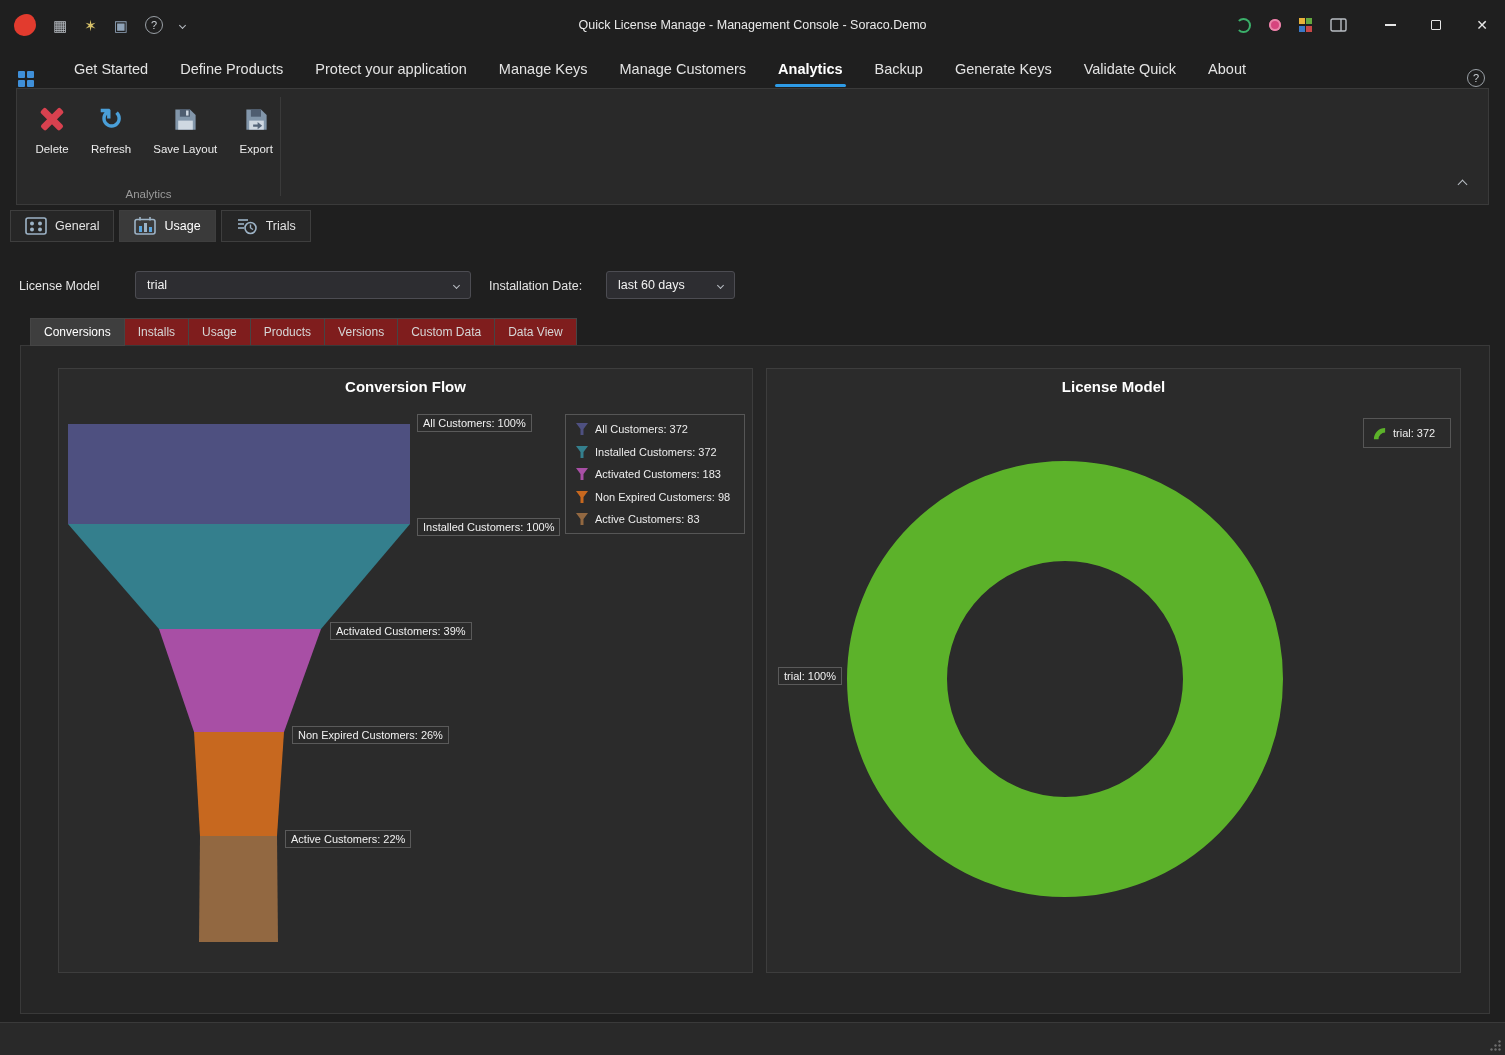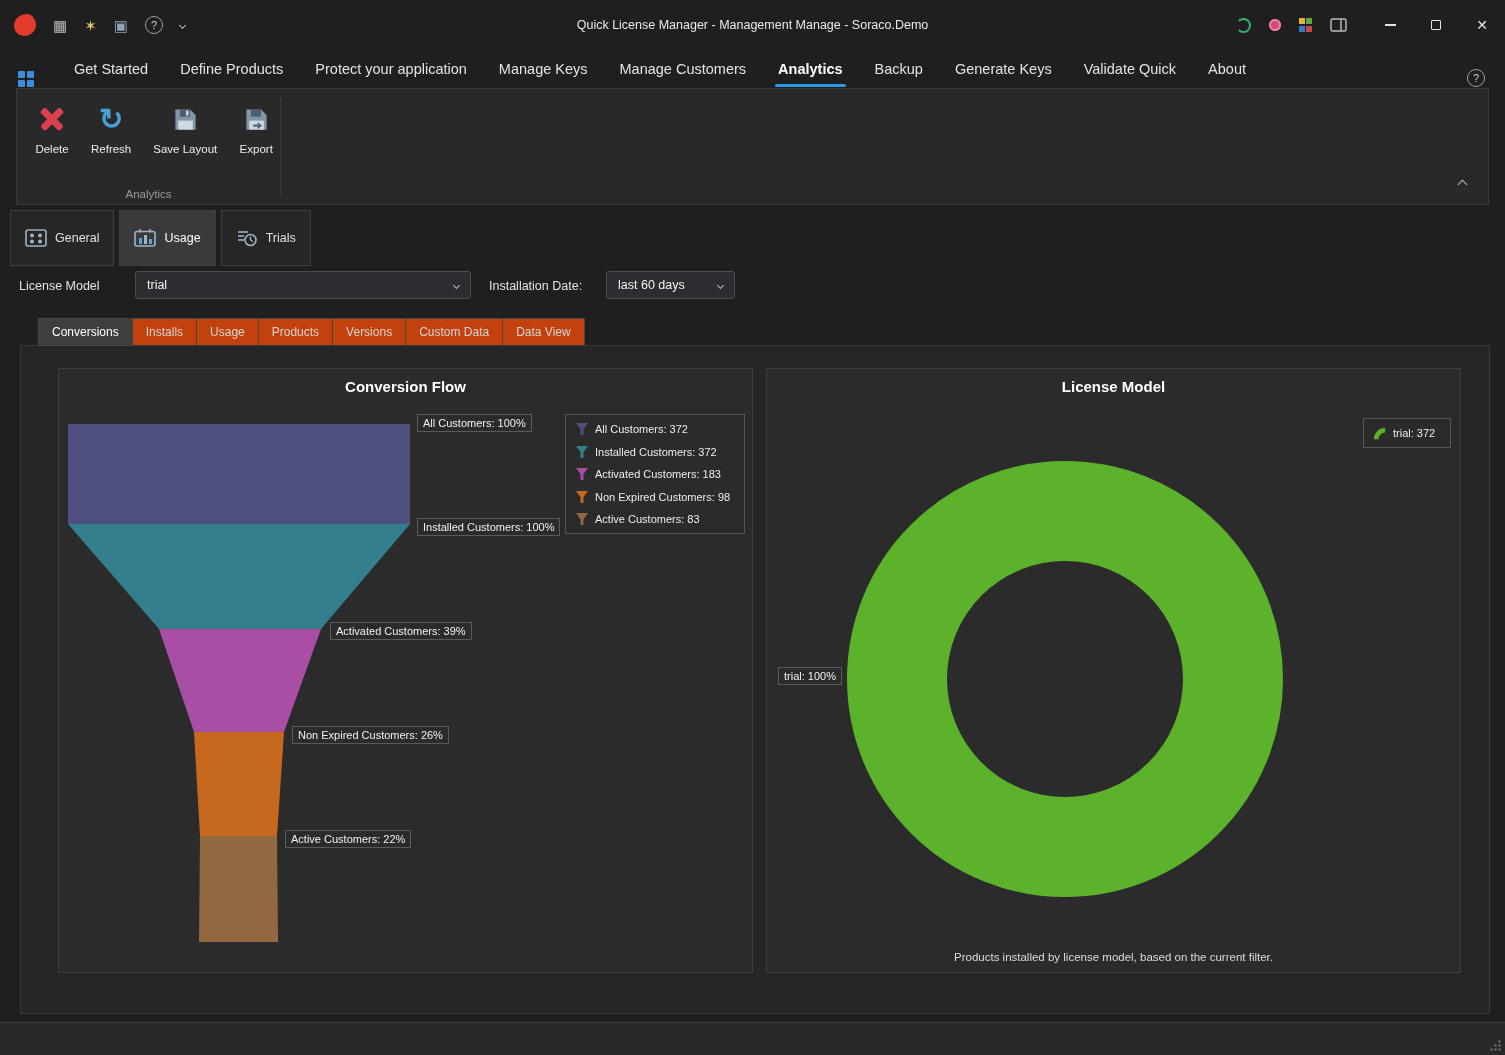--- a/index.html
+++ b/index.html
@@ -46,32 +46,32 @@
   .xicon::before,.xicon::after{content:"";position:absolute;left:50%;top:50%;width:27px;height:6.5px;background:#d8414f;border-radius:2px}
   .xicon::before{transform:translate(-50%,-50%) rotate(45deg)}
   .xicon::after{transform:translate(-50%,-50%) rotate(-45deg)}
   .refresh-glyph{font-size:29px;font-weight:700;color:#4a9fd8;line-height:1}
   .group-label{position:absolute;left:0;width:263px;bottom:4px;text-align:center;font-size:11.5px;color:#9a9a9a}
   .group-sep{position:absolute;left:263px;top:8px;bottom:8px;width:1px;background:#3a3a3a}
   .ribbon-collapse{position:absolute;right:22px;bottom:12px}
 
   
   .viewtabs{position:absolute;left:10px;top:210px;display:flex;gap:5px}
-  .vtab{height:56px;display:flex;align-items:center;gap:8px;padding:0 14px;background:#262626;border:1px solid #3e3e3e;font-size:12.5px;color:#e2e2e2}
+  .vtab{height:32px;display:flex;align-items:center;gap:8px;padding:0 14px;background:#262626;border:1px solid #3e3e3e;font-size:12.5px;color:#e2e2e2}
   .vtab.active{background:#3a3a3a;color:#fff}
 
   
   .filter-label{position:absolute;font-size:12.5px;color:#e4e4e4;white-space:nowrap}
   .dd{position:absolute;height:28px;background:#2d2d31;border:1px solid #4c4c52;border-radius:3px;display:flex;align-items:center;padding:0 11px;font-size:12.5px;color:#f2f2f2}
   .dd .chev{margin-left:auto}
 
   
   .subtabs{position:absolute;left:30px;top:318px;display:flex}
-  .stab{height:28px;display:flex;align-items:center;padding:0 13px;background:#c2410c;border:1px solid #454545;margin-left:-1px;font-size:12px;color:#d6d6d6;position:relative}
-  .stab:first-child{margin-left:8px}
+  .stab{height:28px;display:flex;align-items:center;padding:0 13px;background:#7f1d1d;border:1px solid #454545;margin-left:-1px;font-size:12px;color:#d6d6d6;position:relative}
+  .stab:first-child{margin-left:0}
   .stab.active{background:#3e3e3e;color:#fff;z-index:2}
 
   
   .content{position:absolute;left:20px;top:345px;width:1470px;height:669px;background:#262626;border:1px solid #393939}
   .panel{position:absolute;top:22px;width:695px;height:605px;background:#2b2b2b;border:1px solid #3d3d3d}
   .panel.left{left:37px}
   .panel.right{left:745px}
   .chart-title{position:absolute;top:9px;left:0;right:0;text-align:center;font-size:15px;font-weight:700;color:#fff}
   .chart-caption{position:absolute;bottom:9px;left:0;right:0;text-align:center;font-size:11.5px;color:#dcdcdc}
   .chartsvg{position:absolute;left:0;top:0}
@@ -93,21 +93,21 @@
 
   <div class="titlebar">
     <div class="tb-left">
       <span class="app-logo"></span>
       <span class="glyph">▦</span>
       <span class="glyph" style="color:#d8c36a">✶</span>
       <span class="glyph" style="color:#8fa3b8">▣</span>
       <span class="help-circle" style="margin:0">?</span>
       <span class="chev chev-sm"></span>
     </div>
-    <div class="tb-title">Quick License Manager - Management Manage - Soraco.Demo</div>
+    <div class="tb-title">Quick License Manage - Management Console - Soraco.Demo</div>
     <div class="tb-right">
       <div class="tb-icons">
         <span class="sync-ic"></span>
         <span class="dot-ic"></span>
         <span class="mini-grid">
           <i style="background:#e8b23a"></i>
             <i style="background:#63a83f"></i>
             <i style="background:#3a78c8"></i>
             <i style="background:#c84848"></i>
         </span>
@@ -303,21 +303,20 @@
       <svg class="chartsvg" width="695" height="605" viewBox="0 0 695 605">
         <circle cx="298" cy="310" r="168" fill="none" stroke-width="100" stroke="#5cb22a"></circle>
       </svg>
       <div class="pt-label" style="left:11px;top:298px">trial: 100%</div>
       <div class="legend donut-legend">
         <svg width="15" height="15" viewBox="0 0 16 16">
           <path d="M2 14 A12 12 0 0 1 14 2 L14 7 A7 7 0 0 0 7 14 Z" fill="#5cb22a"></path>
         </svg>
         <span>trial: 372</span>
       </div>
-      <div class="chart-caption">Products installed by license model, based on the current filter.</div>
     </div>
 
   </div>
 
   <div class="statusbar">
     <svg class="grip" width="13" height="13" viewBox="0 0 13 13">
       <circle cx="10.5" cy="2.5" r="1.2" fill="#6e6e6e"></circle>
       <circle cx="6.5" cy="6.5" r="1.2" fill="#6e6e6e"></circle>
       <circle cx="10.5" cy="6.5" r="1.2" fill="#6e6e6e"></circle>
       <circle cx="2.5" cy="10.5" r="1.2" fill="#6e6e6e"></circle>

